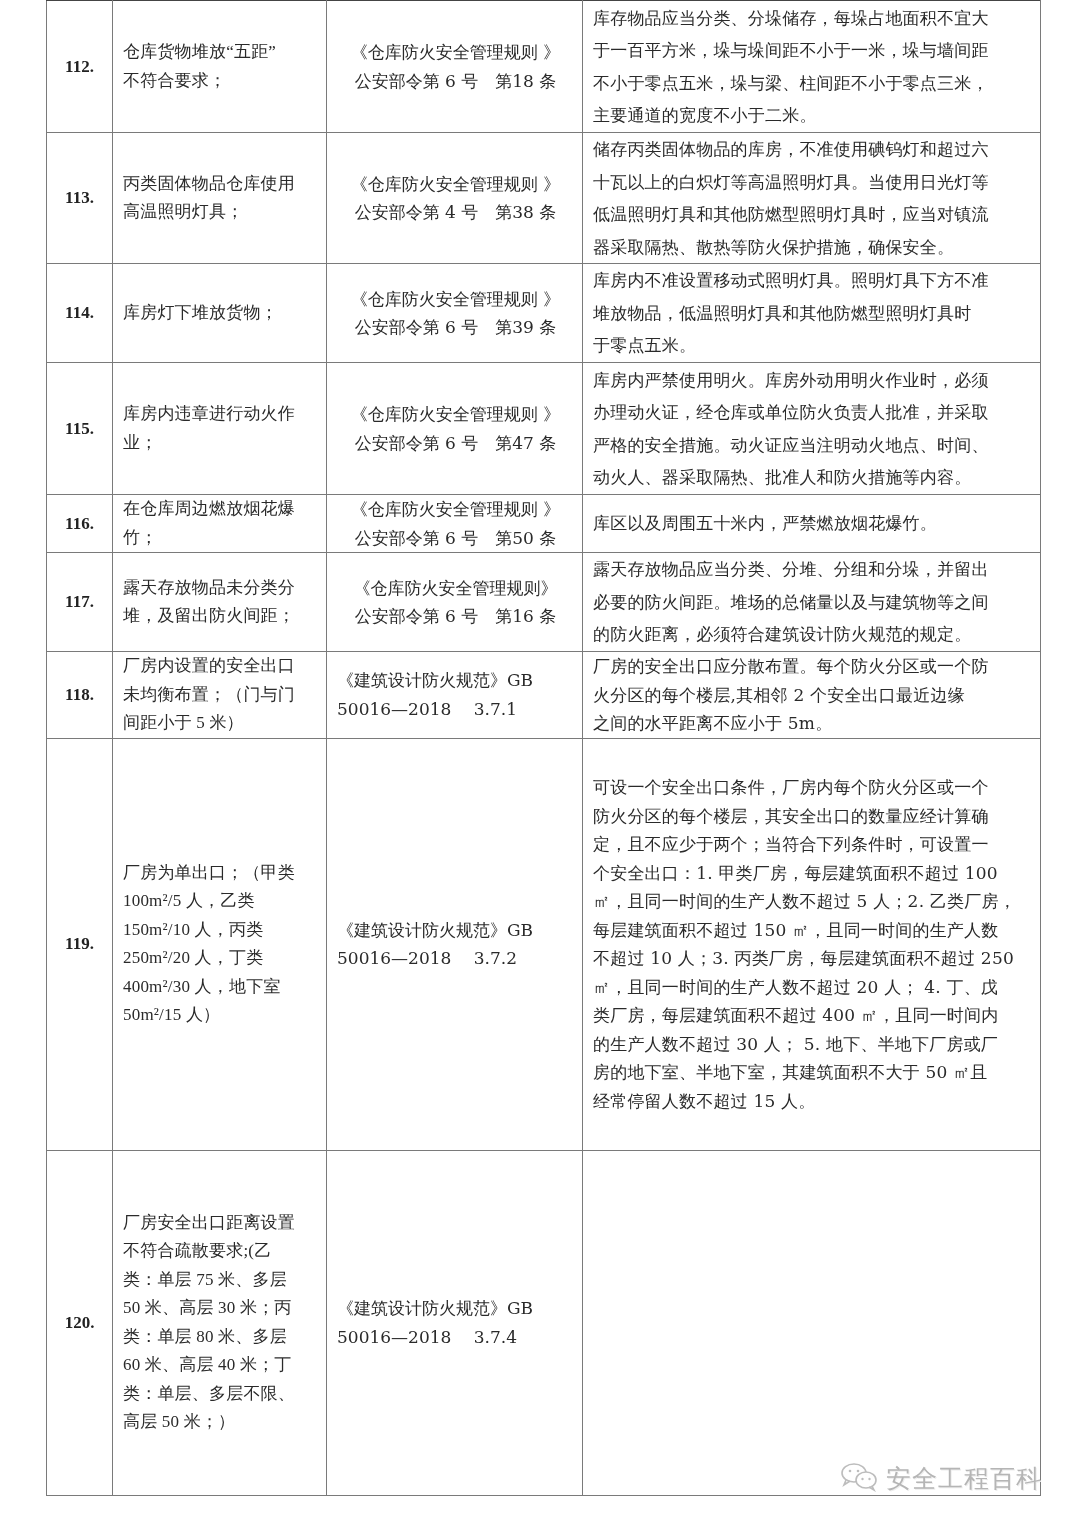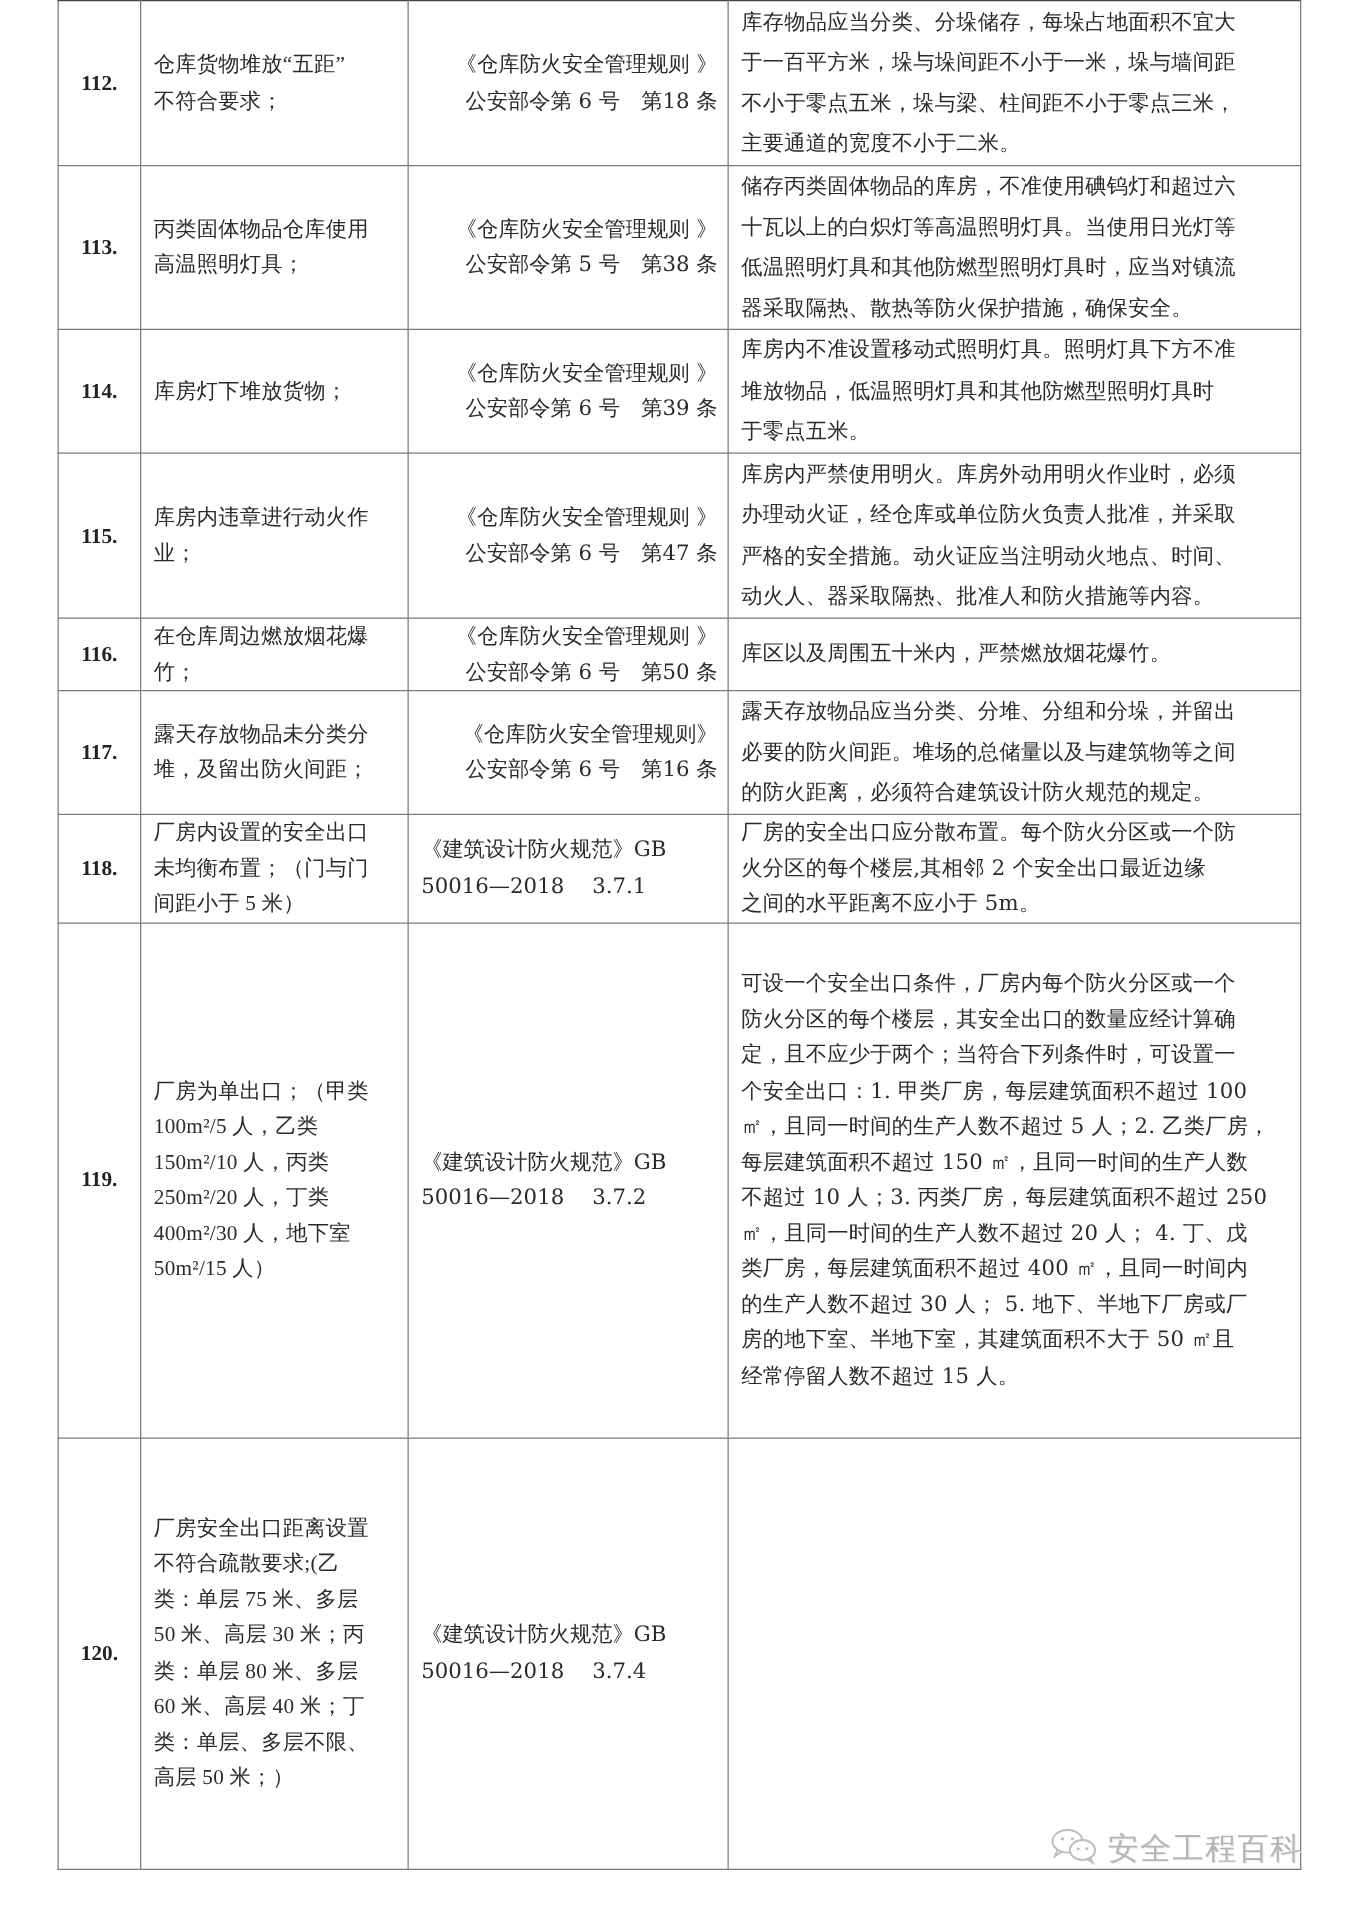--- a/index.html
+++ b/index.html
@@ -47,21 +47,21 @@
       padding: 0 8px 0 10px !important;
       font-size: 17px;
       line-height: 28.5px;
       letter-spacing: 0.2px;
       font-family: Liberation Serif, serif;
     }
     .cell-basis {
       padding: 0 8px 0 10px !important;
       font-size: 17px;
       line-height: 28.5px;
-      text-align: right;
+      text-align: center;
     }
     .cell-basis.left {
       text-align: left;
     }
     .cell-req {
       padding: 0 8px 0 10px !important;
       font-size: 17px;
       line-height: 32.5px;
       letter-spacing: 0.2px;
       text-align: justify;
@@ -121,21 +121,21 @@
     </tr>
 
     <tr style="height:131px;">
       <td class="cell-no">113.</td>
       <td class="cell-issue">
         <span class="line">丙类固体物品仓库使用</span>
         <span class="line">高温照明灯具；</span>
       </td>
       <td class="cell-basis">
         <span class="line">《仓库防火安全管理规则 》</span>
-        <span class="line">公安部令第 5 号　第38 条</span>
+        <span class="line">公安部令第 4 号　第38 条</span>
       </td>
       <td class="cell-req">
         <span class="line">储存丙类固体物品的库房，不准使用碘钨灯和超过六</span>
         <span class="line">十瓦以上的白炽灯等高温照明灯具。当使用日光灯等</span>
         <span class="line">低温照明灯具和其他防燃型照明灯具时，应当对镇流</span>
         <span class="line">器采取隔热、散热等防火保护措施，确保安全。</span>
       </td>
     </tr>
 
     <tr style="height:99px;">

